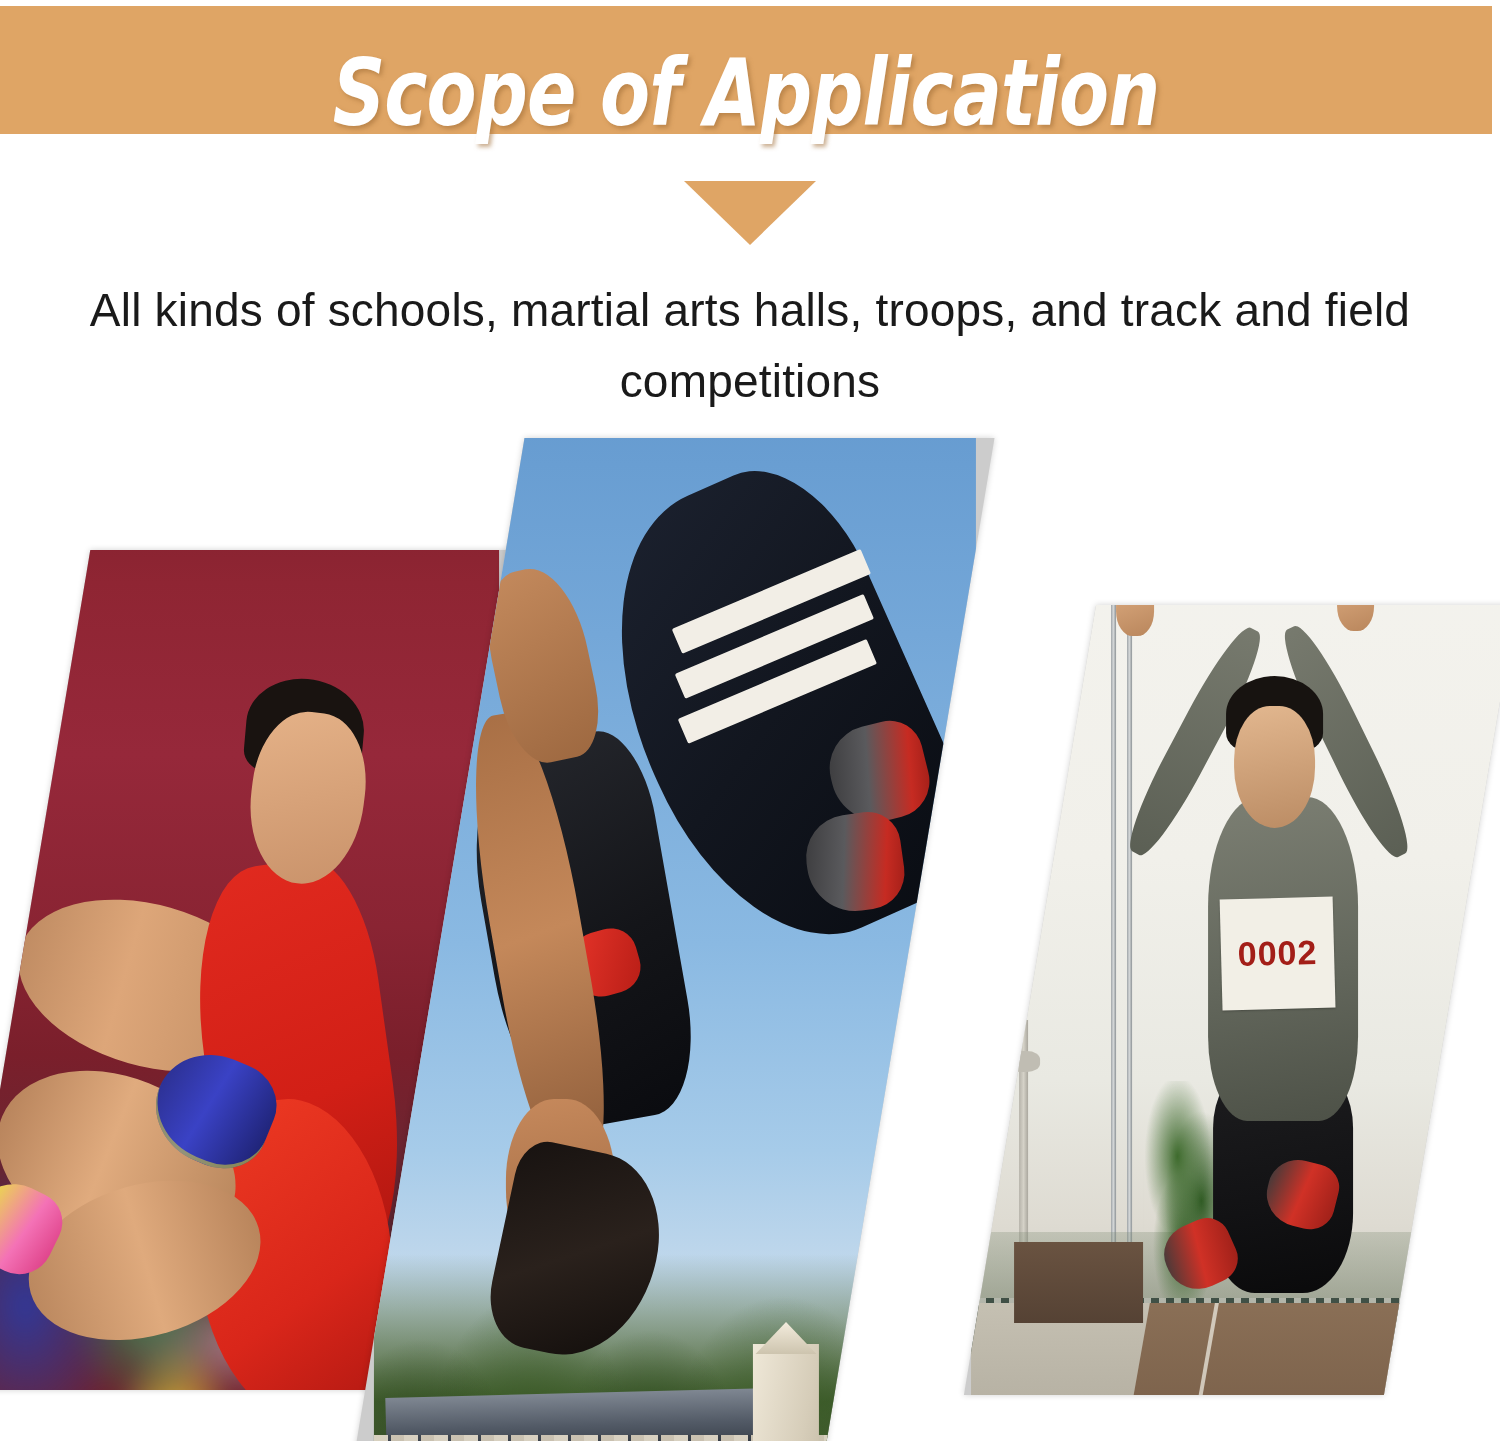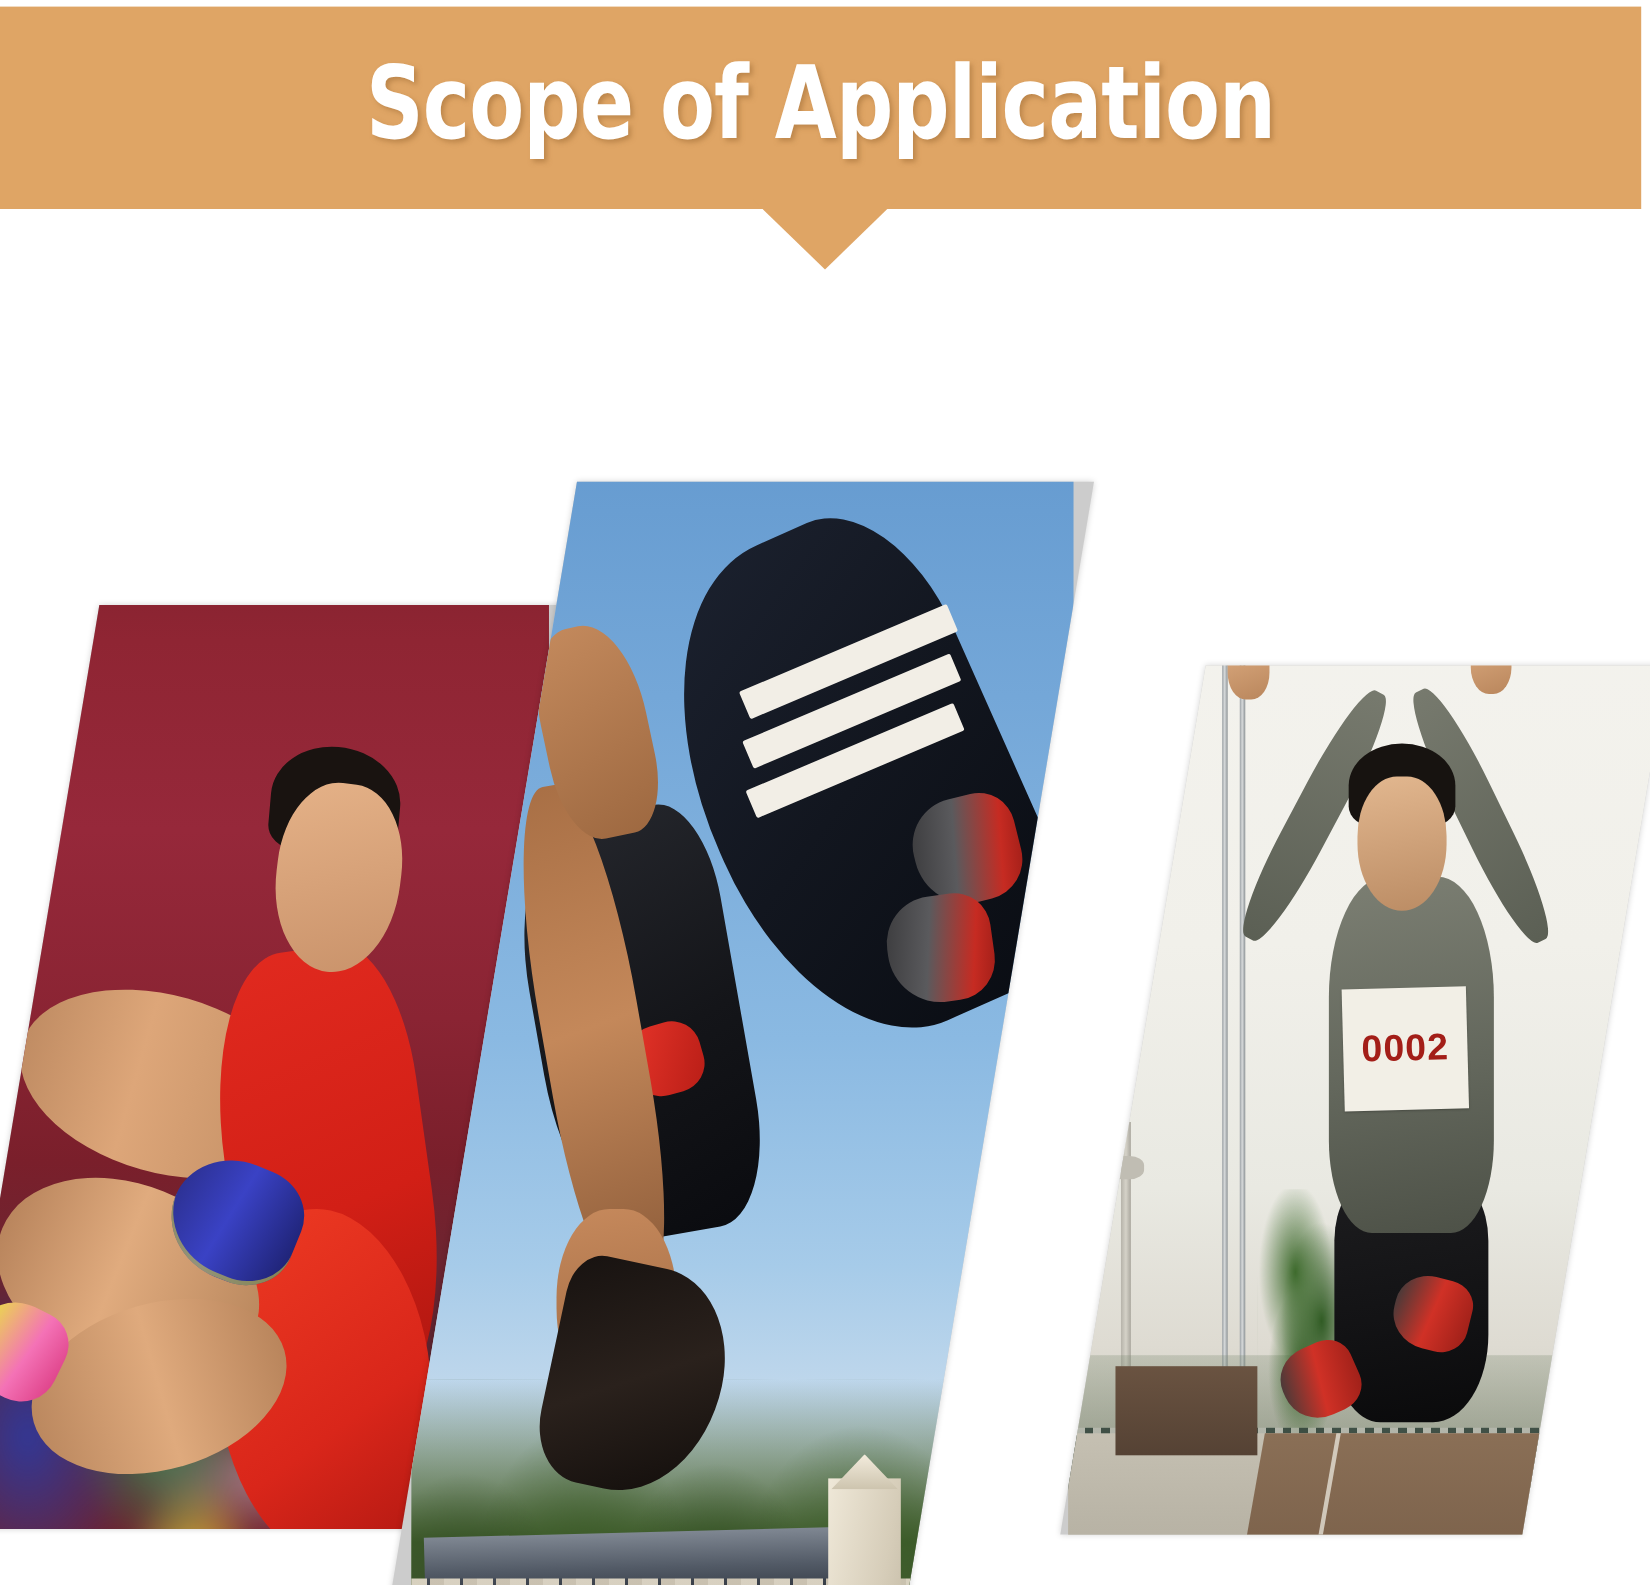--- a/index.html
+++ b/index.html
@@ -18,22 +18,23 @@
     background: #ffffff;
     overflow: hidden;
   }
 
   
   .banner {
     position: absolute;
     left: 0;
     top: 6px;
     width: 1492px;
-    height: 184px;
+    height: 128px;
     background: #dfa565;
+    font-style: italic;
   }
   .banner-title {
     position: absolute;
     left: 0;
     top: 0;
     width: 1492px;
     height: 176px;
     display: flex;
     align-items: center;
     justify-content: center;
@@ -403,20 +404,21 @@
 </head>
 <body>
 
 <div class="page">
 
   <div class="banner">
     <div class="banner-title">Scope of Application</div>
   </div>
   <div class="banner-arrow"></div>
 
+  <div class="subtitle">All kinds of schools, martial arts halls, troops, and track and field competitions</div>
 
   <div class="collage">
 
     <div class="panel panel-1">
       <div class="panel-inner">
         <div class="p1-bg"></div>
         <div class="p1-blurbot"></div>
         <div class="p1-skin1"></div>
         <div class="p1-torso"></div>
         <div class="p1-short"></div>

